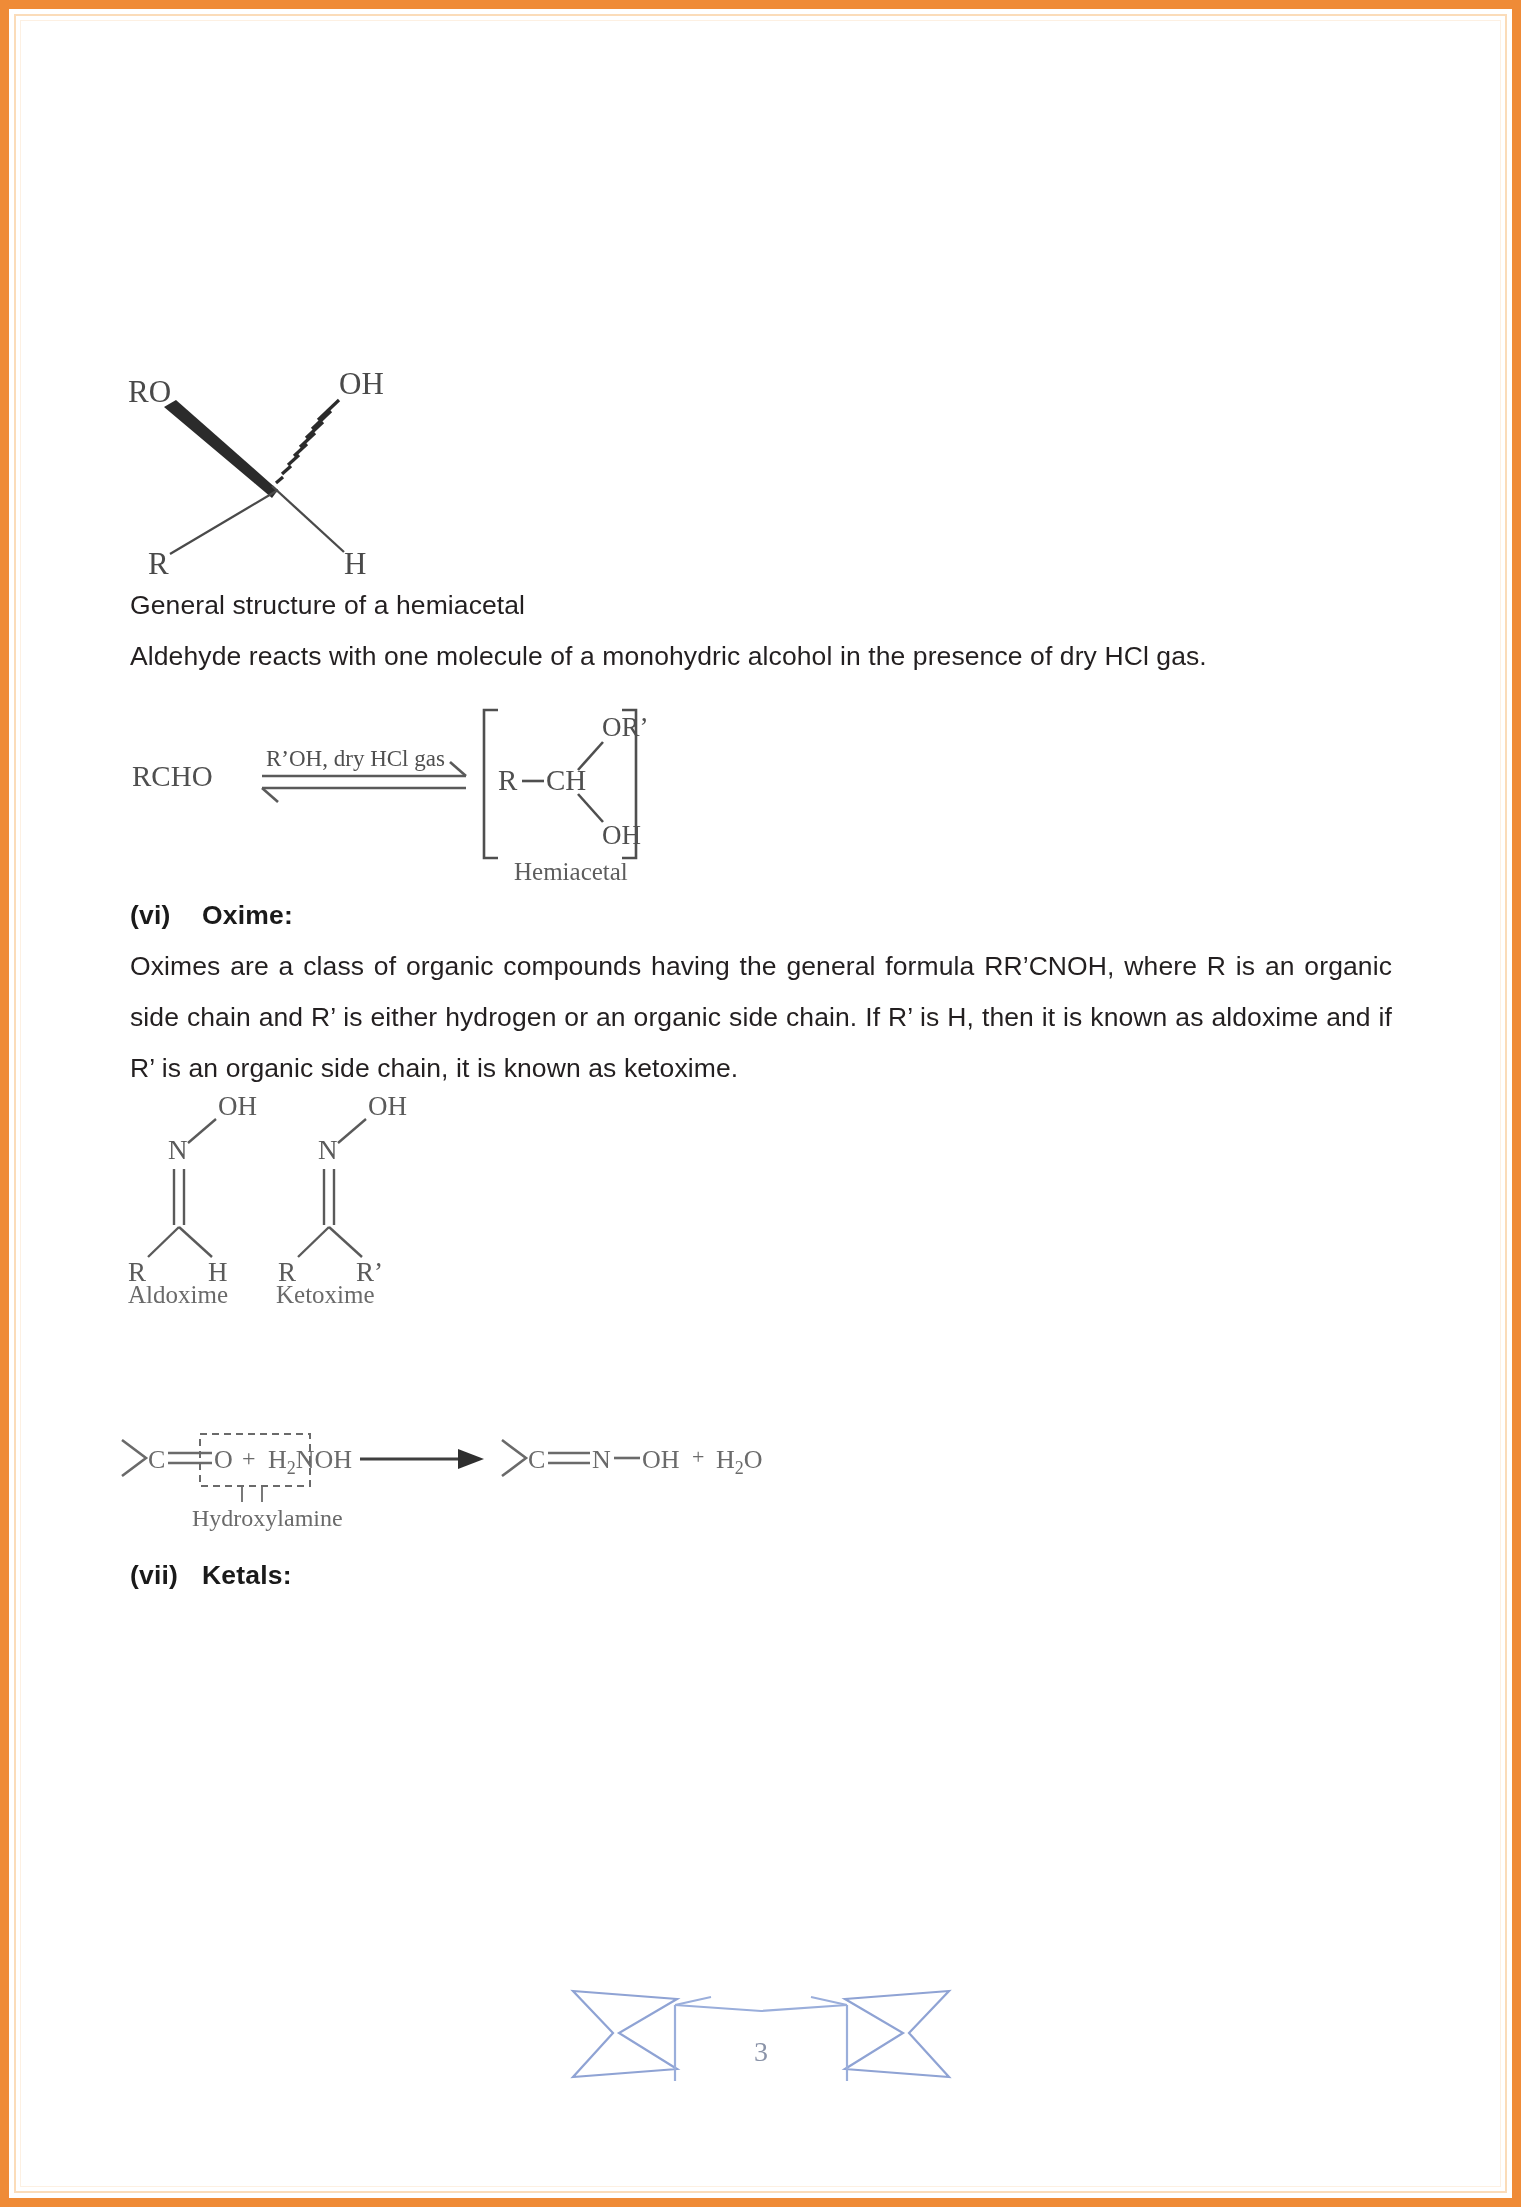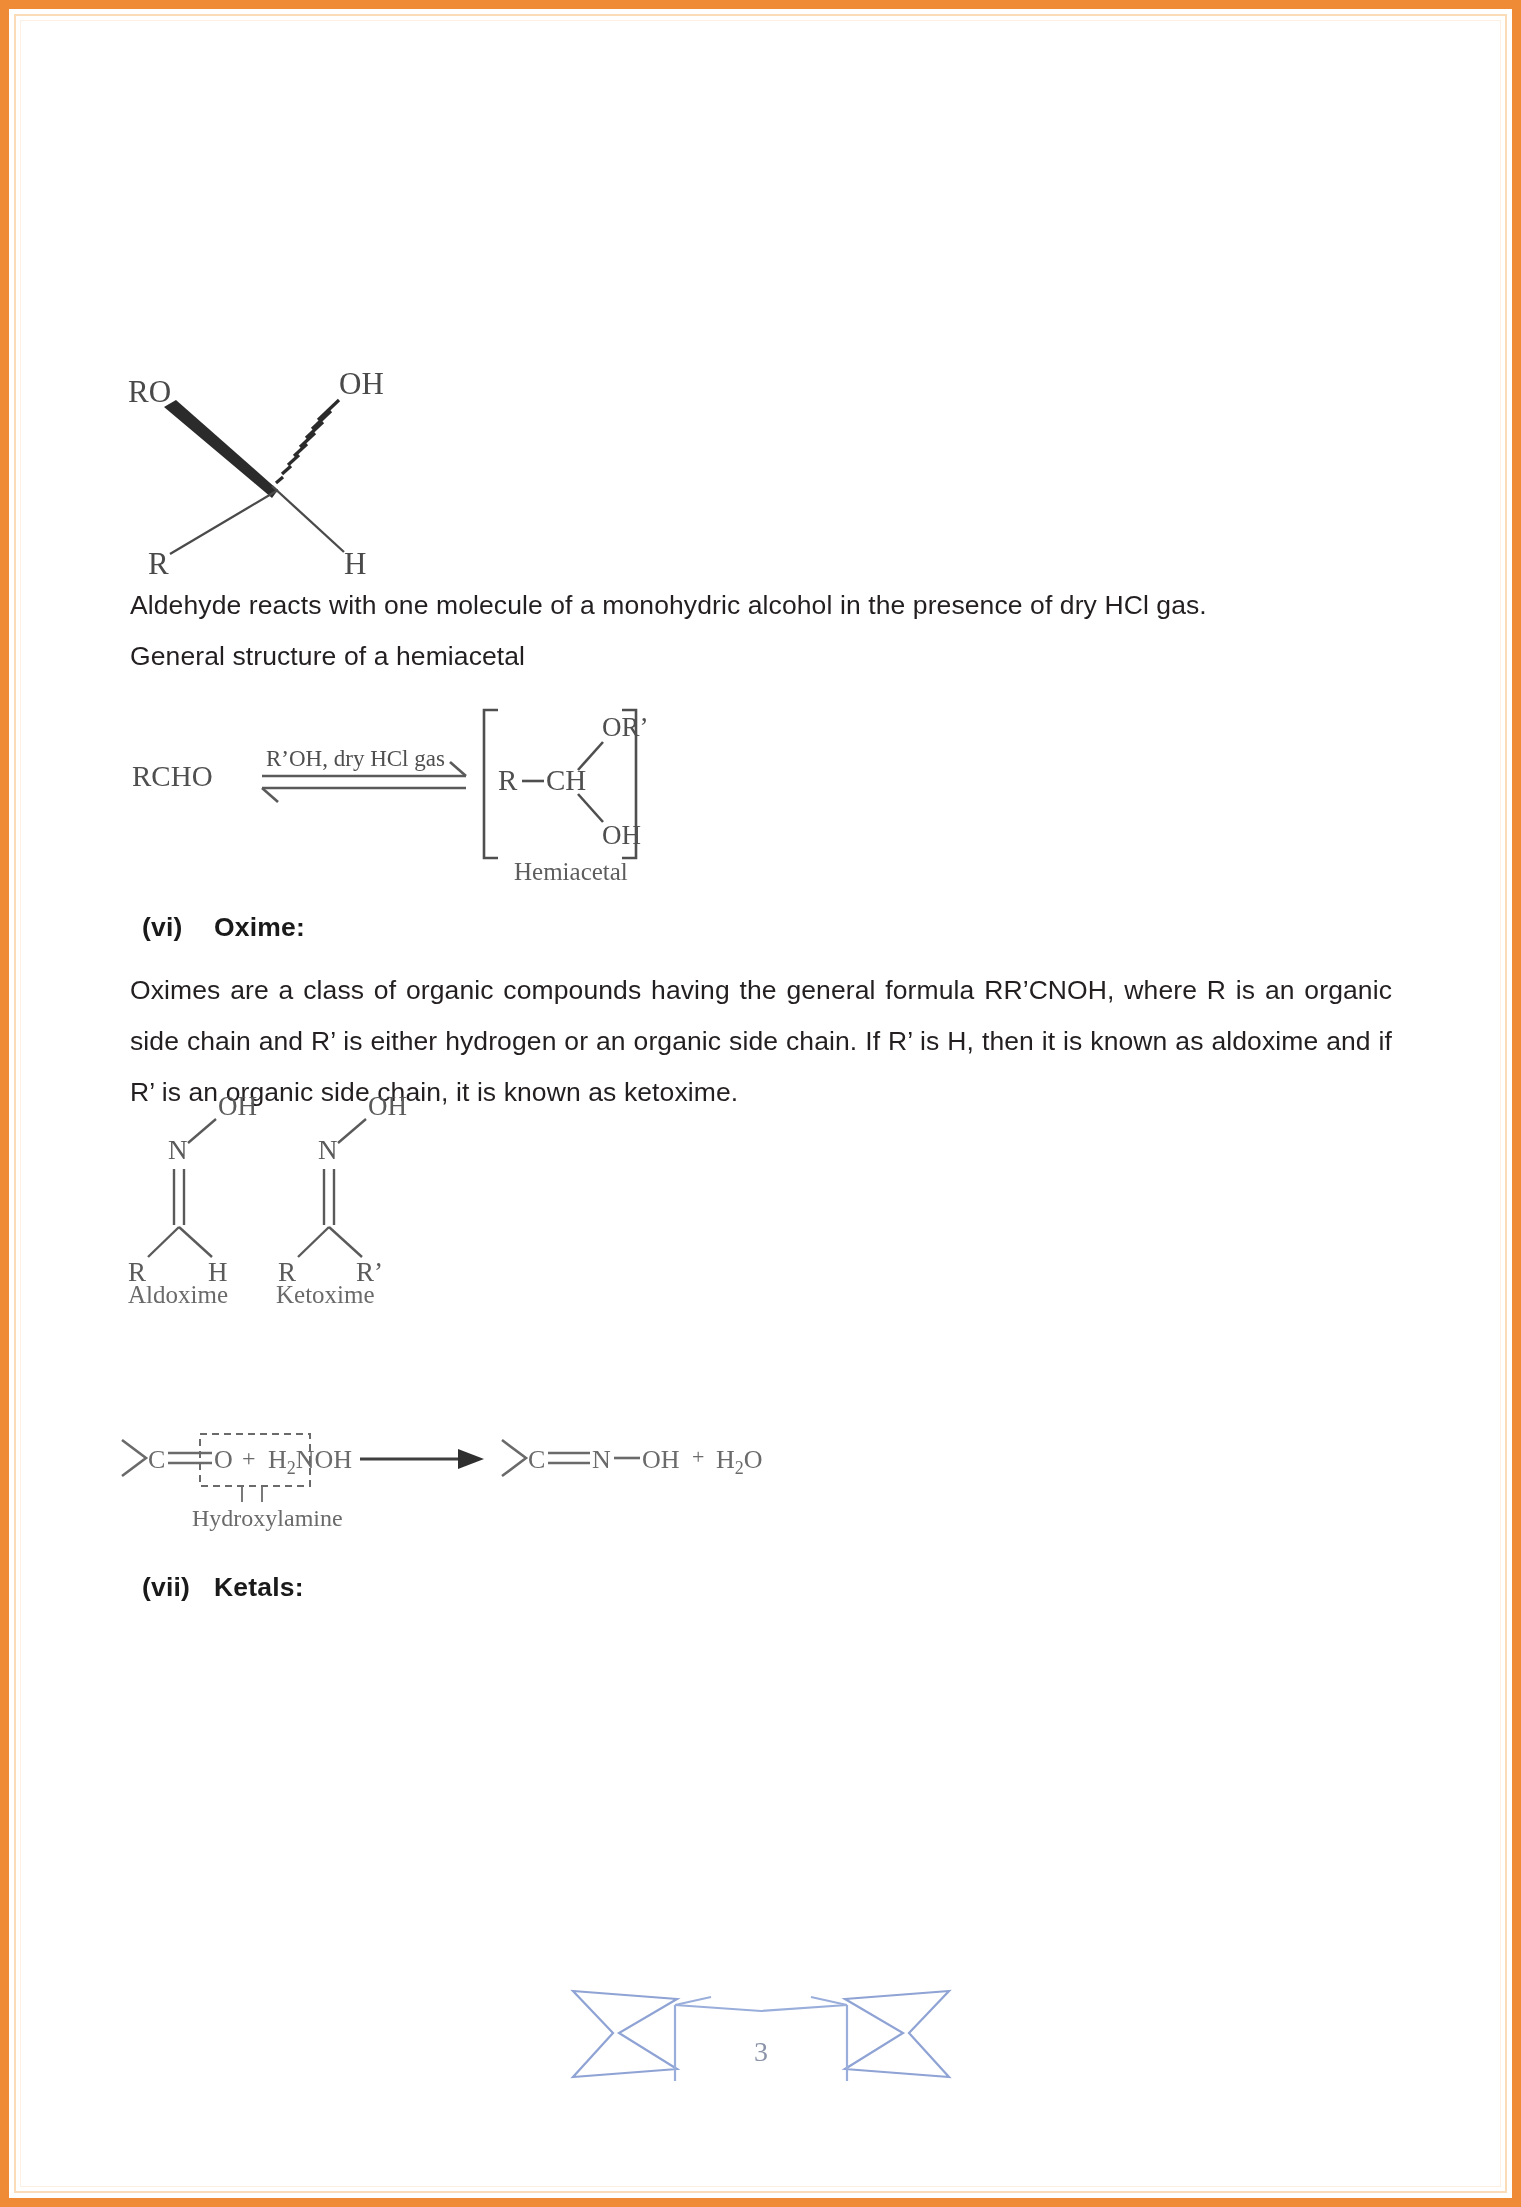--- a/index.html
+++ b/index.html
@@ -49,21 +49,21 @@
     margin: 0;
     text-align: justify;
     letter-spacing: 0.1px;
   }
   p.body-text.nojust { text-align: left; }
 
   .heading {
     font-size: 26.5px;
     font-weight: bold;
     color: #1a1a1a;
-    margin: 12px;
+    margin: 0;
     line-height: 51px;
     letter-spacing: 0.2px;
   }
   .heading .num { display: inline-block; min-width: 72px; }
 
   
   .fig { position: relative; }
   .fig svg { display: block; }
 
   
@@ -108,22 +108,22 @@
       <line x1="146" y1="124" x2="218" y2="190" stroke="#4a4a4a" stroke-width="2.3"></line>
 
       <text x="2" y="40" font-family="Liberation Serif, serif" font-size="31" fill="#4a4a4a">RO</text>
       <text x="213" y="32" font-family="Liberation Serif, serif" font-size="31" fill="#4a4a4a">OH</text>
       <text x="22" y="212" font-family="Liberation Serif, serif" font-size="31" fill="#4a4a4a">R</text>
       <text x="218" y="212" font-family="Liberation Serif, serif" font-size="31" fill="#4a4a4a">H</text>
     </svg>
   </div>
 
   <div style="position:absolute; left:130px; top:580px; width:1262px;">
+    <p class="body-text nojust">General structure of a hemiacetal</p>
     <p class="body-text nojust">Aldehyde reacts with one molecule of a monohydric alcohol in the presence of dry HCl gas.</p>
-    <p class="body-text nojust">General structure of a hemiacetal</p>
   </div>
 
   <div class="fig" style="position:absolute; left:126px; top:698px;">
     <svg width="520" height="185" viewBox="0 0 520 185">
       <text x="6" y="88" font-family="Liberation Serif, serif" font-size="29" fill="#4f4f4f">RCHO</text>
 
       <g>
         <line x1="136" y1="78" x2="340" y2="78" stroke="#5a5a5a" stroke-width="2.6"></line>
         <line x1="340" y1="78" x2="324" y2="64" stroke="#5a5a5a" stroke-width="2.6"></line>
         <line x1="136" y1="90" x2="340" y2="90" stroke="#5a5a5a" stroke-width="2.6"></line>

